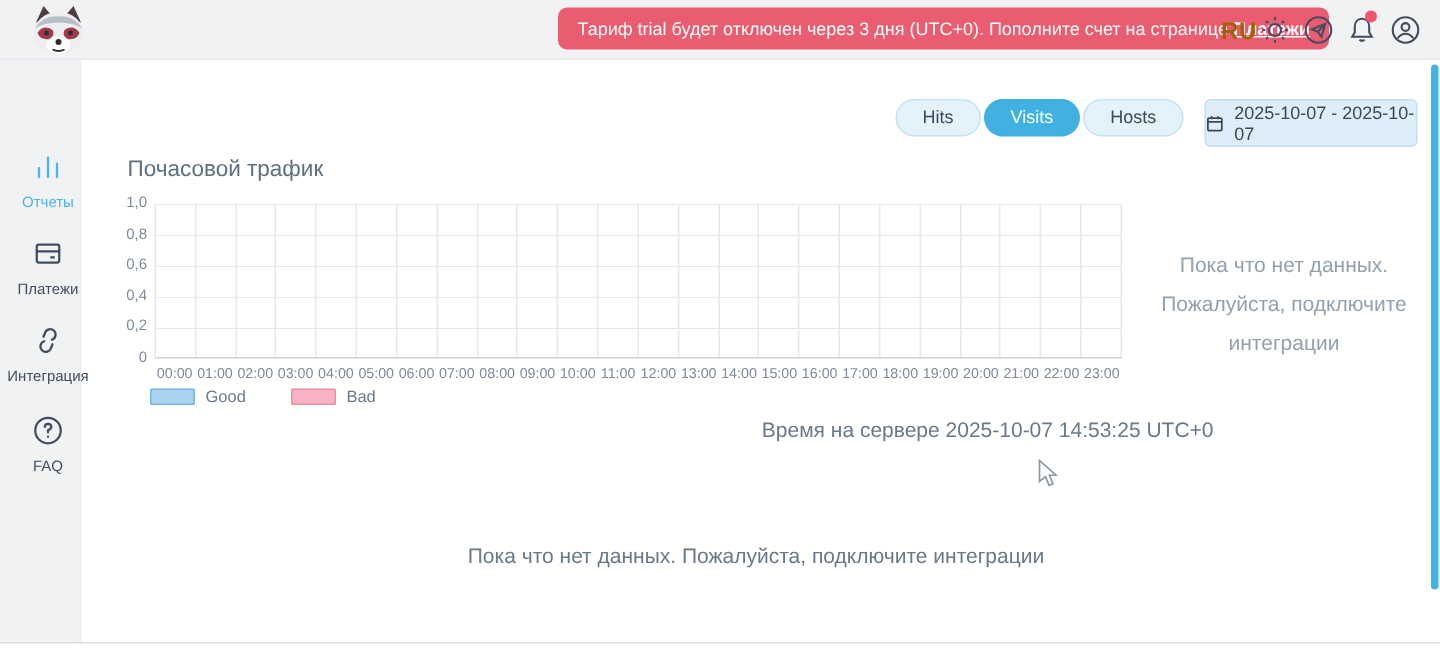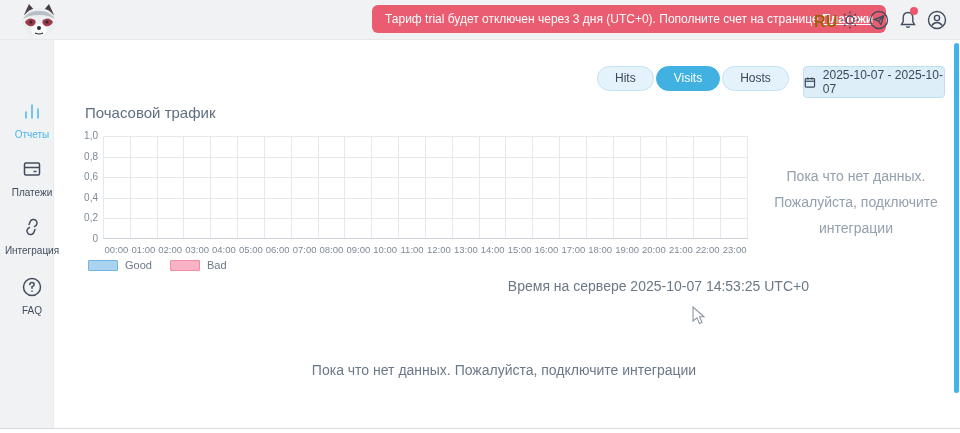--- a/index.html
+++ b/index.html
@@ -45,21 +45,21 @@
           border-bottom:1px solid #cdd3d9; display:flex;
           background:repeating-linear-gradient(to bottom, #e6e9ec 0, #e6e9ec 1px, transparent 1px, transparent 20.6px); }
   .grid .col { flex:1; border-right:1px solid #e6e9ec; }
   .y-axis { position:absolute; left:6px; top:91px; width:28px; height:113px; display:flex; flex-direction:column;
             justify-content:space-between; align-items:flex-end; }
   .y-axis span { font-size:10px; color:#7e8a99; line-height:10px; }
   .x-axis { position:absolute; left:39px; top:204px; width:645px; display:flex; }
   .x-axis span { flex:1; text-align:center; font-size:9.5px; color:#7e8a99; white-space:nowrap; }
 
   .legend { position:absolute; left:24px; top:219px; display:flex; gap:18px; align-items:center; }
-  .legend-item { display:flex; align-items:center; gap:7px; }
+  .legend-item { display:flex; align-items:flex-start; gap:7px;margin-left:12px; }
   .swatch { width:30px; height:11px; border-radius:1px; }
   .swatch-good { background:#a9d3ef; border:1px solid #74b5e3; }
   .swatch-bad  { background:#f9b3c4; border:1px solid #f28ba6; }
   .legend-label { font-size:11px; color:#6b7888; }
 
   .server-time { position:absolute; right:151px; top:238px; font-size:14px; color:#6b7888; }
 
   .empty-side { position:absolute; left:706px; top:123px; width:172px; text-align:center;
                 font-size:14px; line-height:26px; color:#93a0ae; }
   .empty-bottom { position:absolute; left:0; top:322px; width:880px; text-align:center; font-size:14px; color:#6b7888; }

